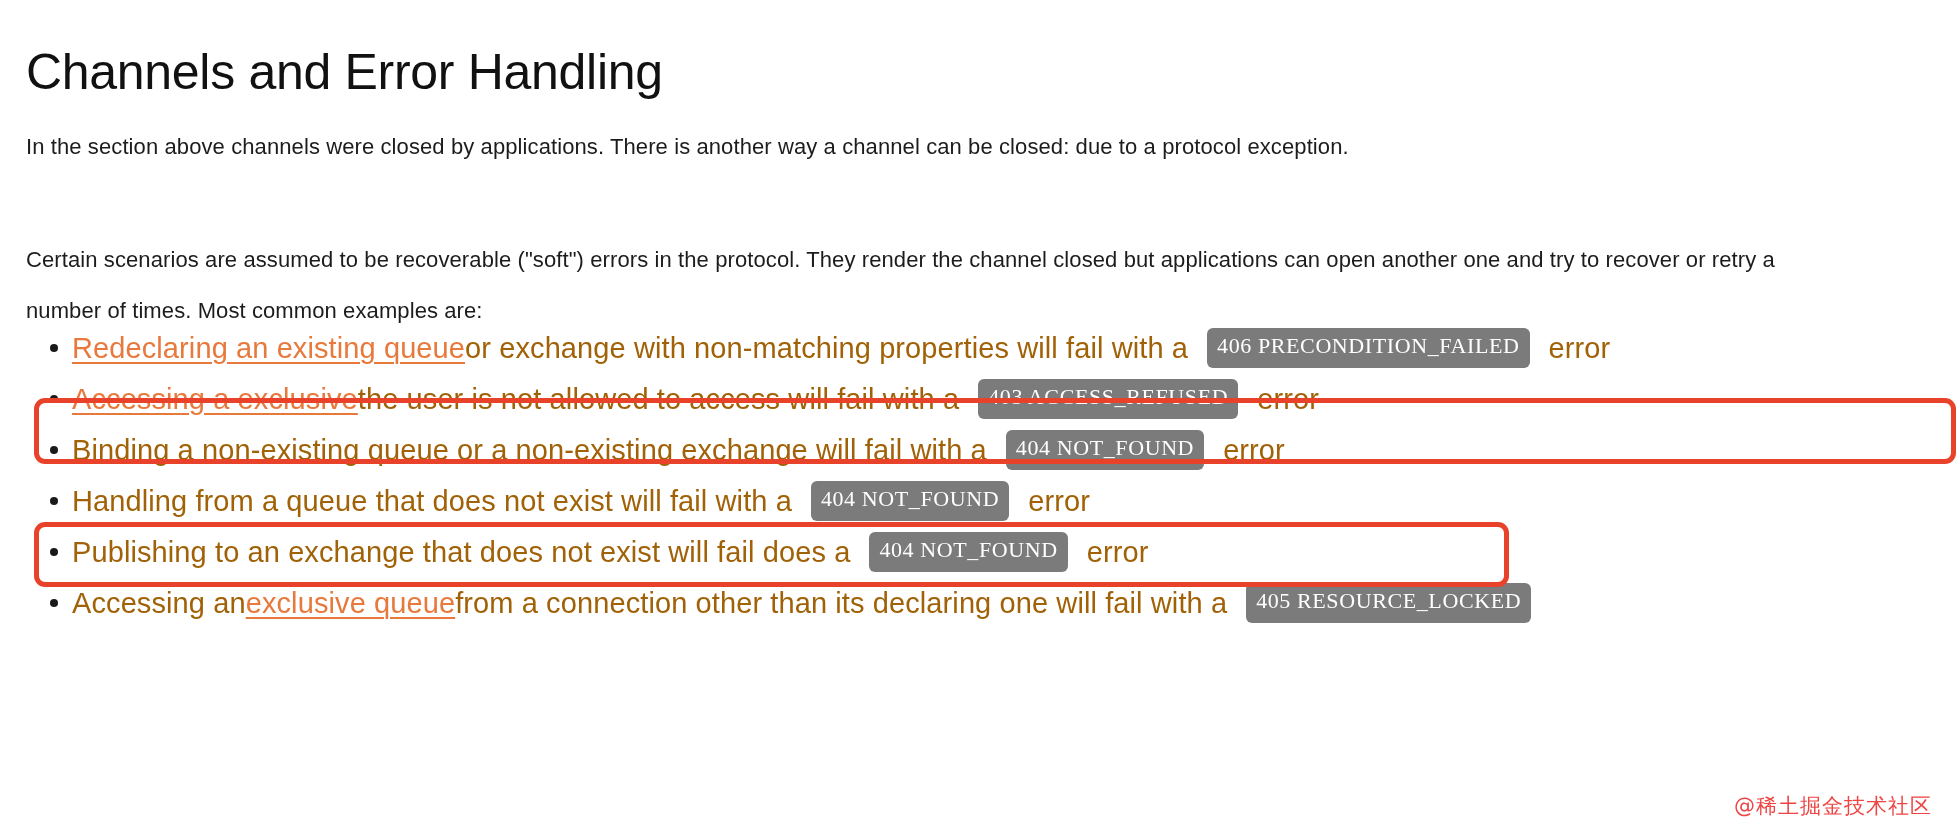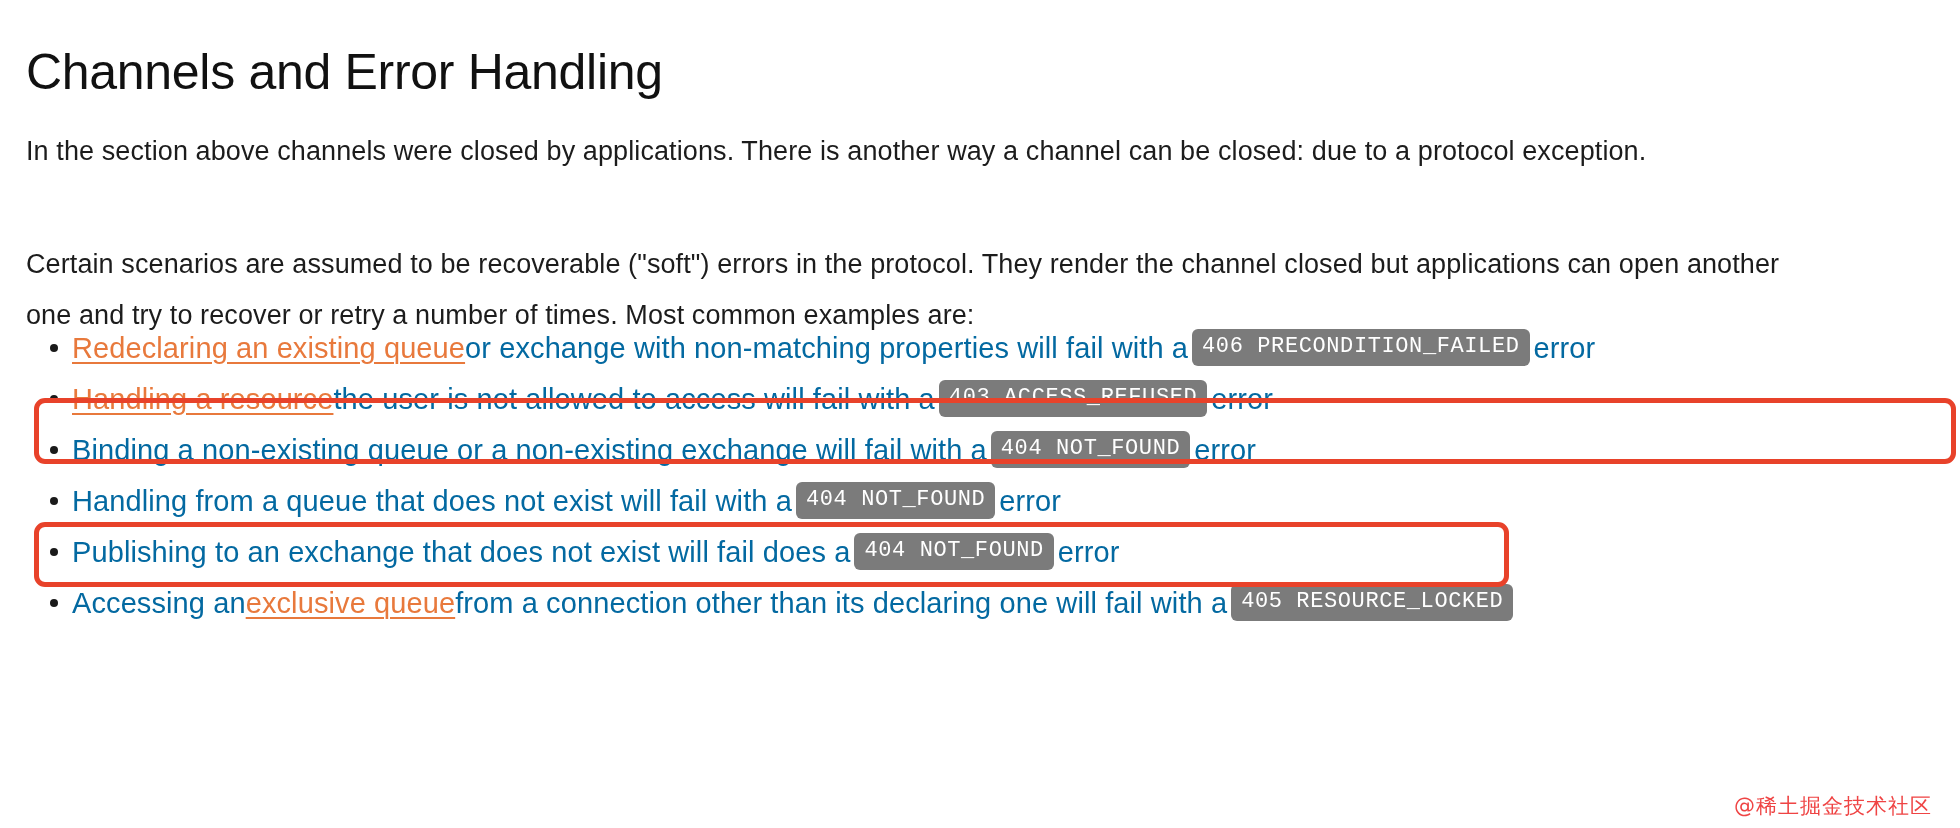--- a/index.html
+++ b/index.html
@@ -34,21 +34,21 @@
     font-weight: 400;
     letter-spacing: -0.3px;
     color: #111111;
     white-space: nowrap;
   }
 
   
   .para {
     position: absolute;
     left: 26px;
-    font-size: 27px;
+    font-size: 22px;
     line-height: 51px;
     color: #1c1c1c;
     font-weight: 400;
     letter-spacing: 0.1px;
   }
   .para-1 { top: 99px;  width: 1900px; }
   .para-2 { top: 212px; width: 1760px; }
 
   
   .bullets {
@@ -59,61 +59,60 @@
   }
   .bullet-row {
     position: relative;
     height: 51px;
     display: flex;
     align-items: center;
     box-sizing: border-box;
   }
   .bullet-inner {
     display: flex;
-    align-items: center;
     padding-left: 32px;
     position: relative;
     white-space: nowrap;
   }
   .bullet-dot {
     position: absolute;
     left: 10px;
     top: 50%;
     width: 8px;
     height: 8px;
     margin-top: -4px;
     border-radius: 50%;
     background: #1a1a1a;
   }
   .btxt {
     font-size: 29px;
     line-height: 40px;
-    color: #0369a1;
+    color: #a16207;
     letter-spacing: 0.1px;
   }
   .blink {
     font-size: 29px;
     line-height: 40px;
     color: #E8793C;
     text-decoration: underline;
     text-decoration-thickness: 2px;
     text-underline-offset: 4px;
     letter-spacing: 0.1px;
     cursor: pointer;
   }
   .code-badge {
     display: inline-block;
     background: #7b7b7b;
     color: #ffffff;
-    font-family: Liberation Mono, monospace;
+    font-family: Liberation Serif, serif;
     font-size: 22px;
     line-height: 30px;
     padding: 3px 10px 4px 10px;
     border-radius: 6px;
-    margin: 0 4px;
+    margin: 0 19px;
     letter-spacing: 0.6px;
     vertical-align: middle;
     white-space: pre;
   }
 
   
   .anno-box {
     position: absolute;
     border: 5px solid #E8422A;
     border-radius: 11px;
@@ -154,21 +153,21 @@
         <a class="blink">Redeclaring an existing queue</a>
           <span class="btxt"> or exchange with non-matching properties will fail with a </span>
           <span class="code-badge">406 PRECONDITION_FAILED</span>
           <span class="btxt">error</span>
       </div>
     </div>
 
     <div class="bullet-row">
       <div class="bullet-inner">
         <span class="bullet-dot"></span>
-        <a class="blink">Handling a resource</a>
+        <a class="blink">Accessing a exclusive</a>
           <span class="btxt"> the user is not allowed to access will fail with a </span>
           <span class="code-badge">403 ACCESS_REFUSED</span>
           <span class="btxt">error</span>
       </div>
     </div>
 
     <div class="bullet-row">
       <div class="bullet-inner">
         <span class="bullet-dot"></span>
         <span class="btxt">Binding a non-existing queue or a non-existing exchange will fail with a </span>

